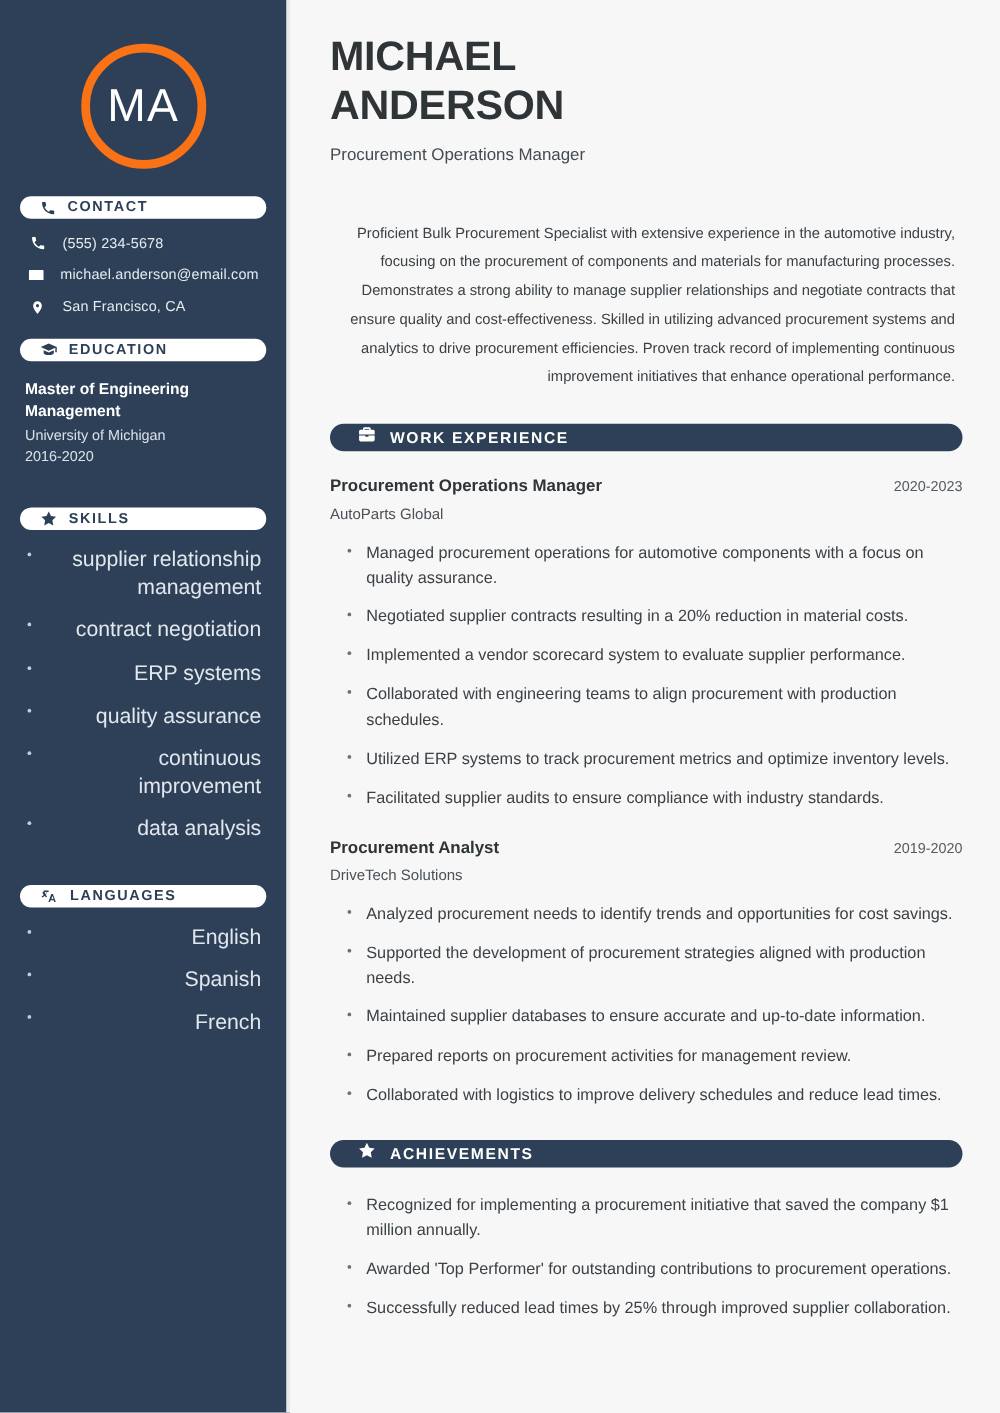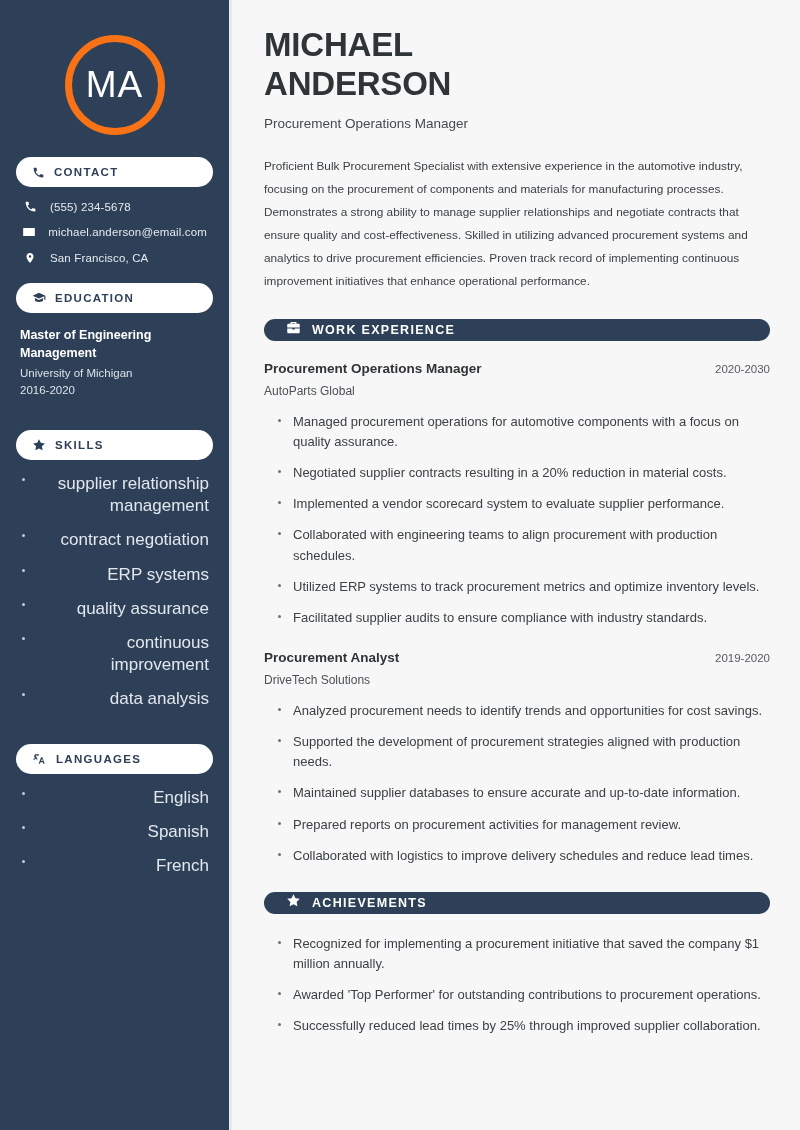--- a/index.html
+++ b/index.html
@@ -29,21 +29,21 @@
   }
   .avatar-initials {
     font-size:37px; font-weight:400; letter-spacing:1px; color:#ffffff;
     font-family:"Liberation Sans", sans-serif;
   }
 
   .pill {
     background:#ffffff;
     color:#2e4057;
     border-radius:999px;
-    height:30px;
+    height:18px;
     display:flex; align-items:center;
     gap:9px;
     padding:0 16px;
     margin-bottom:13px;
   }
   .pill .pill-label {
     font-size:11.5px; font-weight:bold; letter-spacing:1.3px; text-transform:uppercase;
     color:#2e4057;
   }
   .pill .ico svg { display:block; }
@@ -75,21 +75,21 @@
   
   .main { flex:1; padding:26px 30px 30px 32px; background:#f7f7f8; }
   .name {
     font-size:33px; font-weight:bold; line-height:1.18;
     letter-spacing:-0.2px; color:#2f3437; text-transform:uppercase;
   }
   .title-sub { font-size:13.5px; color:#444a4f; margin-top:12px; }
 
   .summary {
     font-size:11.8px; line-height:1.95; color:#3b4145;
-    margin-top:24px; margin-right:6px;
+    margin-top:44px; margin-right:6px;text-align:right;
   }
 
   .section-bar {
     background:#2e4057; color:#ffffff;
     border-radius:999px; height:22px;
     display:flex; align-items:center; gap:11px;
     padding:0 22px; margin-top:26px; margin-bottom:20px;
   }
   .section-bar .sb-label {
     font-size:12.5px; font-weight:bold; letter-spacing:1.3px; text-transform:uppercase;
@@ -232,21 +232,21 @@
         <svg width="15" height="15" viewBox="0 0 24 24" fill="#ffffff">
             <path d="M9 3h6c1.1 0 2 .9 2 2v1h3c1.1 0 2 .9 2 2v4H2V8c0-1.1.9-2 2-2h3V5c0-1.1.9-2 2-2zm0 3h6V5H9v1zM2 13.5h8V15h4v-1.5h8V19c0 1.1-.9 2-2 2H4c-1.1 0-2-.9-2-2v-5.5z"></path>
           </svg>
       </span>
       <span class="sb-label">WORK EXPERIENCE</span>
     </div>
 
     <div class="job">
       <div class="job-head">
         <span class="job-role">Procurement Operations Manager</span>
-        <span class="job-dates">2020-2030</span>
+        <span class="job-dates">2020-2023</span>
       </div>
       <div class="job-company">AutoParts Global</div>
       <ul class="main-list">
         <li>Managed procurement operations for automotive components with a focus on quality assurance.</li>
         <li>Negotiated supplier contracts resulting in a 20% reduction in material costs.</li>
         <li>Implemented a vendor scorecard system to evaluate supplier performance.</li>
         <li>Collaborated with engineering teams to align procurement with production schedules.</li>
         <li>Utilized ERP systems to track procurement metrics and optimize inventory levels.</li>
         <li>Facilitated supplier audits to ensure compliance with industry standards.</li>
       </ul>

